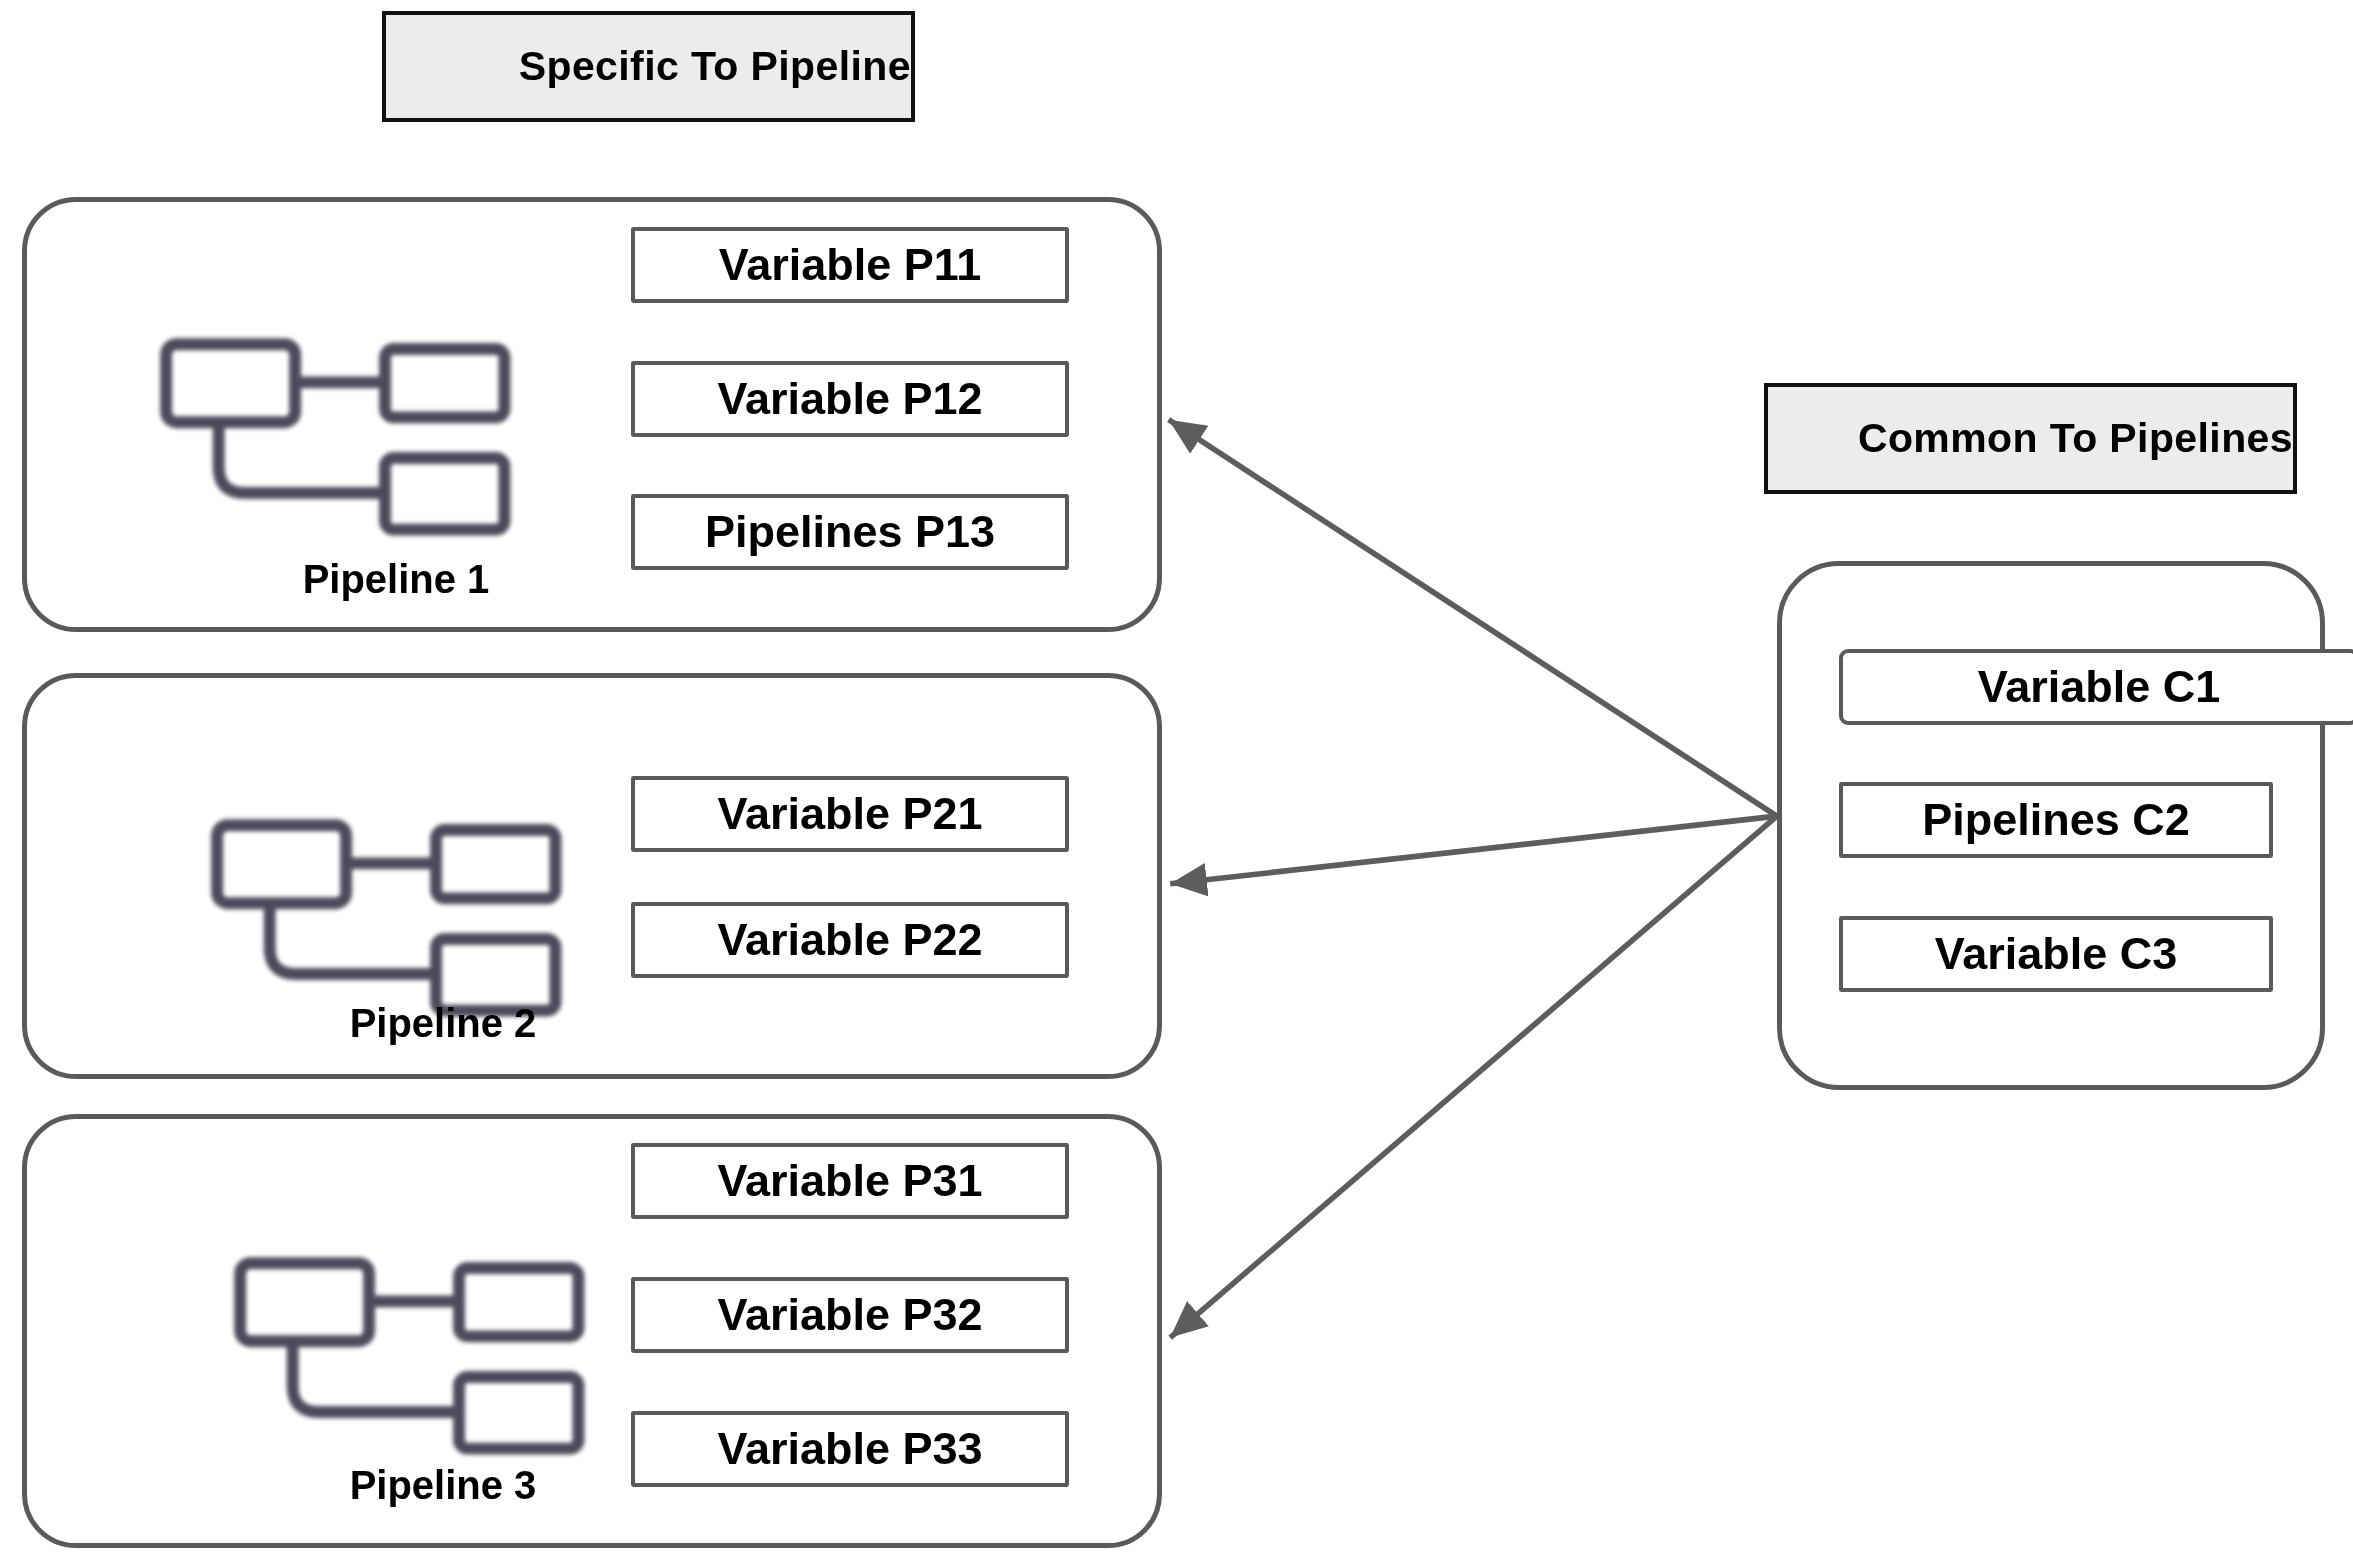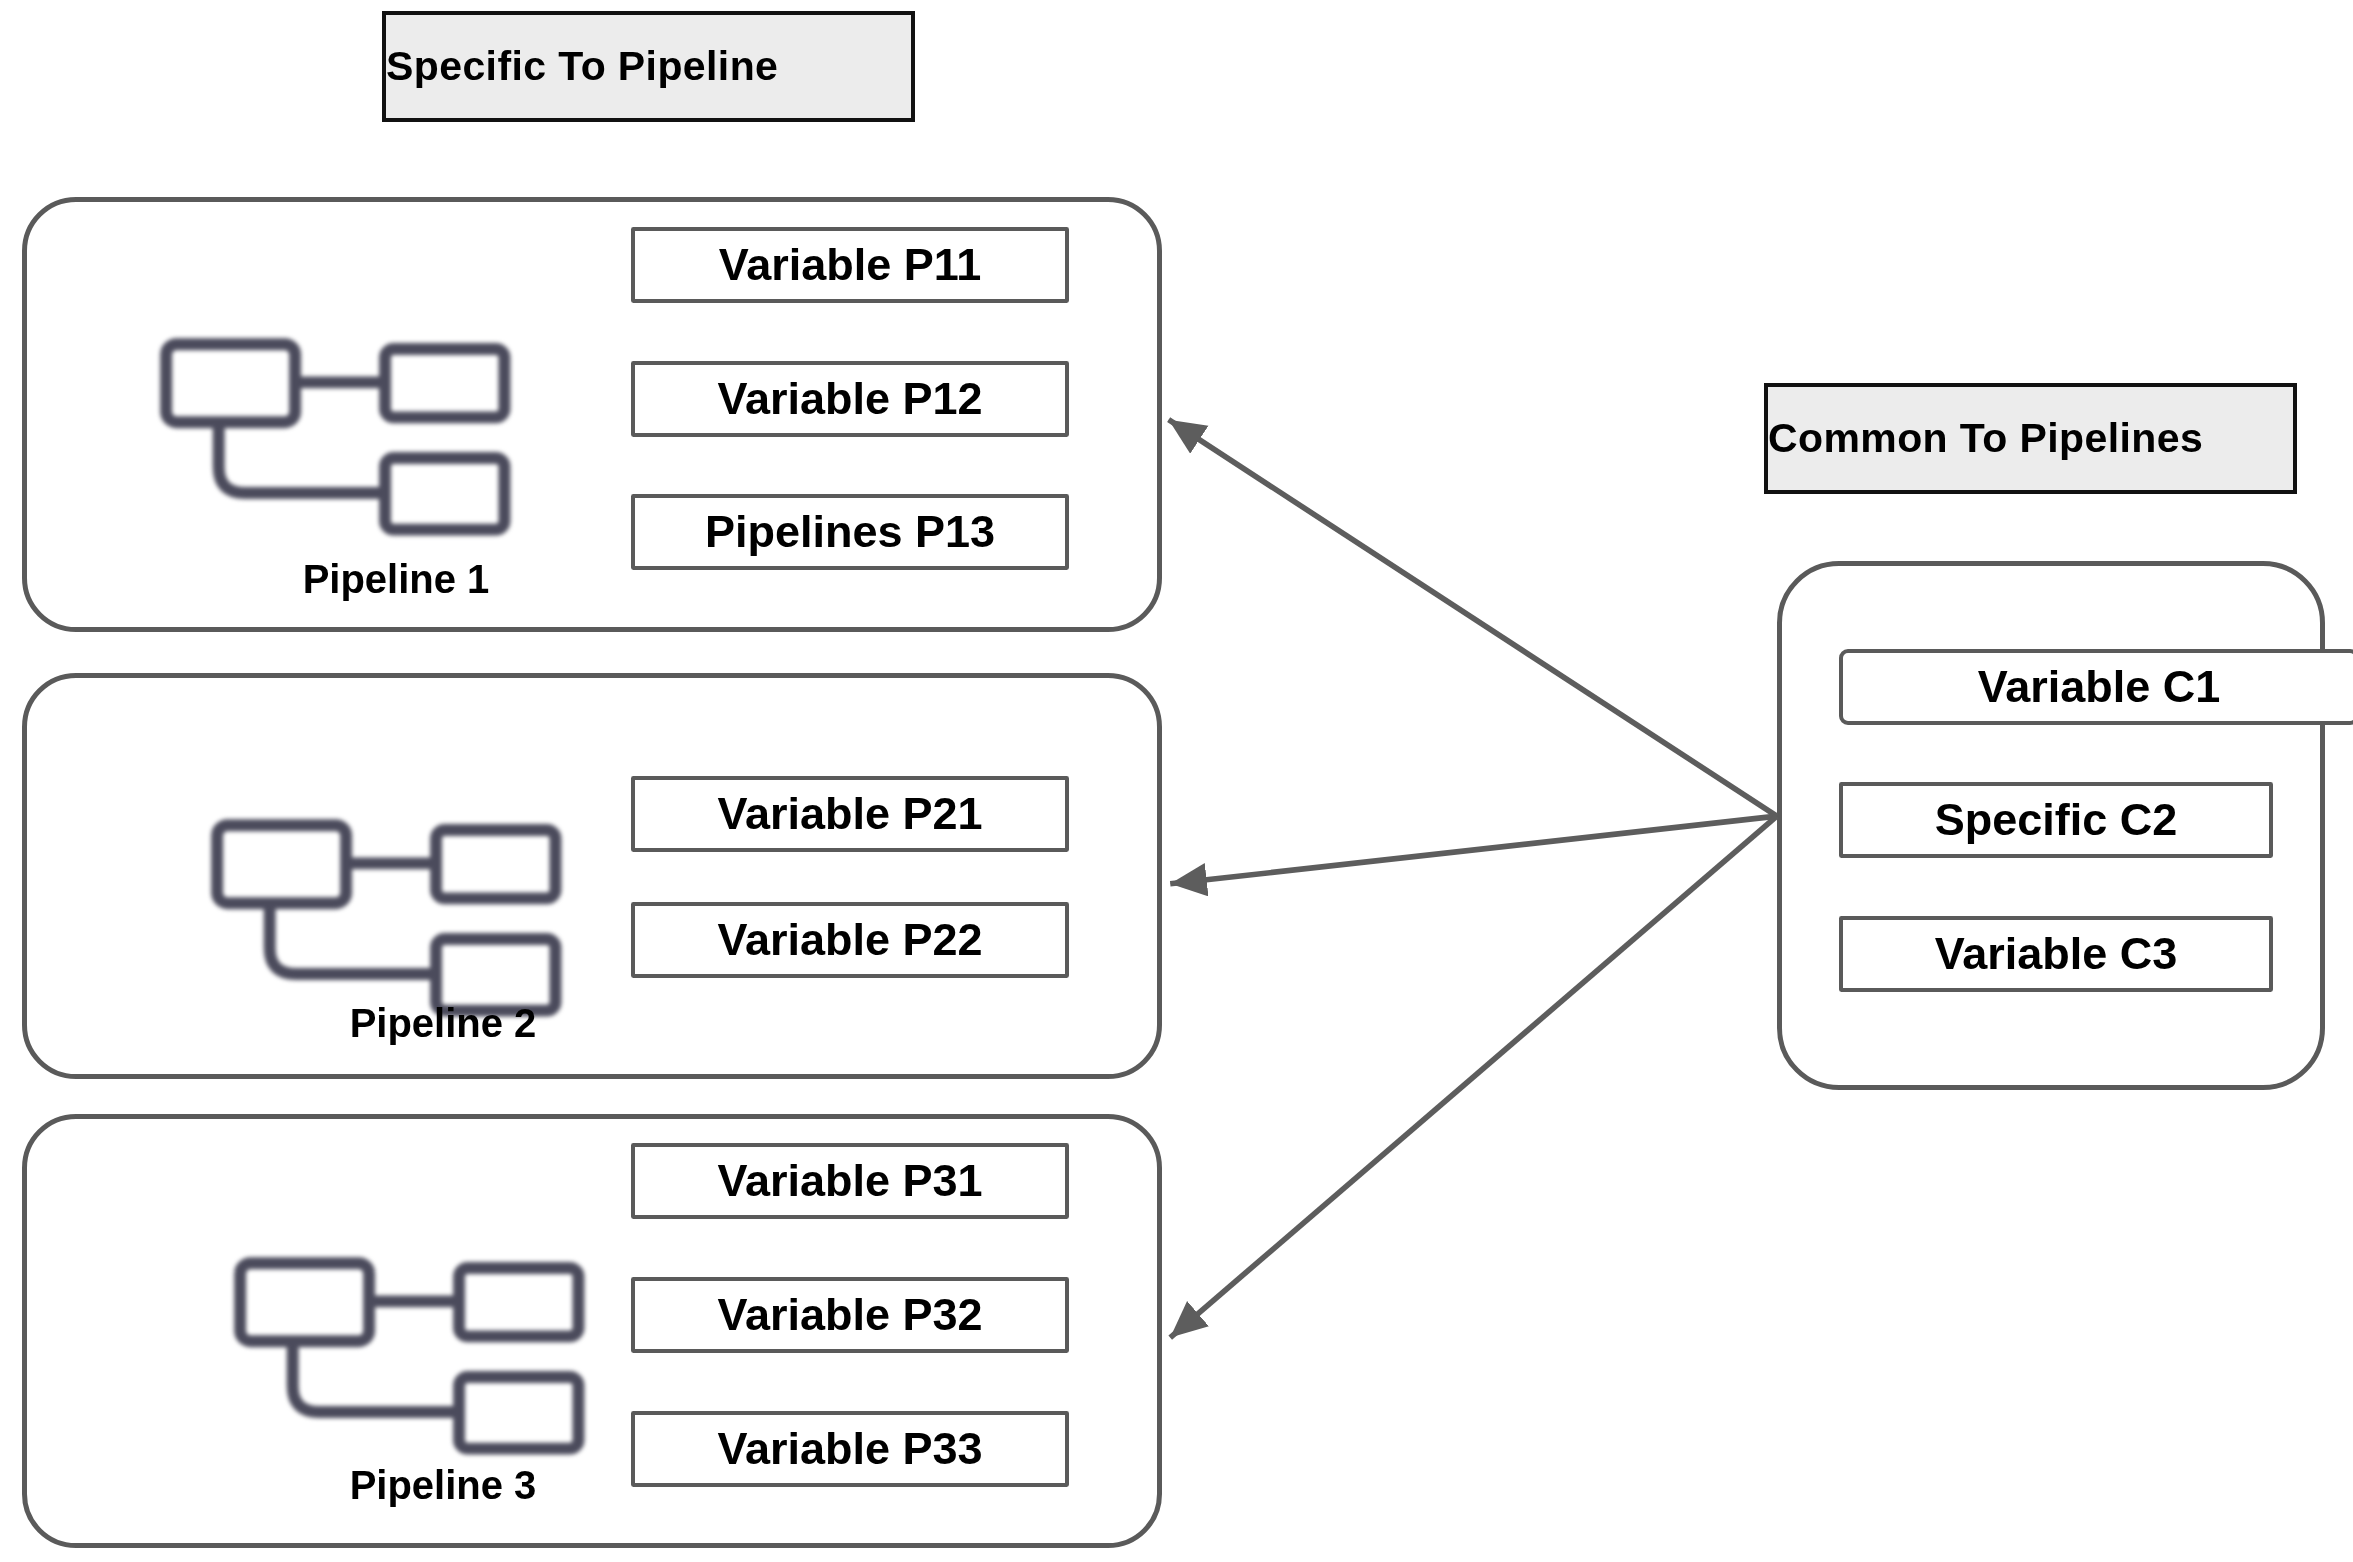--- a/index.html
+++ b/index.html
@@ -11,21 +11,21 @@
     font-family: "Liberation Sans", sans-serif;
     overflow: hidden;
   }
   .hdr {
     position: absolute;
     box-sizing: border-box;
     background: #ececec;
     border: 4.8px solid #111111;
     display: flex;
     align-items: center;
-    justify-content: flex-start;
+    justify-content: flex-end;
     font-weight: bold;
     font-size: 41px;
     color: #000000;
     letter-spacing: 0.4px;
   }
   .container-box {
     position: absolute;
     box-sizing: border-box;
     background: #ffffff;
     border: 5.6px solid #5a5a5a;
@@ -118,21 +118,21 @@
       <rect x="285" y="152" width="150" height="90" rx="11"></rect>
     </g>
   </svg>
   <div class="plabel" style="left:443px; top:1485px;">Pipeline 3</div>
   <div class="varbox" style="left:631px; top:1143px;text-align:center;">Variable P31</div>
   <div class="varbox" style="left:631px; top:1277px;">Variable P32</div>
   <div class="varbox" style="left:631px; top:1411px;">Variable P33</div>
 
   <div class="container-box common" style="left:1777px; top:561px; width:548px; height:529px;"></div>
   <div class="varbox" style="left:1839px; top:649px; width:520px;border-radius:9px;">Variable C1</div>
-  <div class="varbox" style="left:1839px; top:782px; width:434px;">Specific C2</div>
+  <div class="varbox" style="left:1839px; top:782px; width:434px;">Pipelines C2</div>
   <div class="varbox" style="left:1839px; top:916px; width:434px;">Variable C3</div>
 
   <svg class="arrows" viewBox="0 0 2957 1963">
     <defs>
       <marker id="arrowhead" markerUnits="userSpaceOnUse" markerWidth="50" markerHeight="46" refX="46" refY="21" orient="auto">
         <path d="M 0 0 L 46 21 L 0 42 Z" fill="#5d5d5d"></path>
       </marker>
     </defs>
     <g stroke="#5d5d5d" stroke-width="7">
       <line x1="2232" y1="1025" x2="1468" y2="527" marker-end="url(#arrowhead)"></line>

